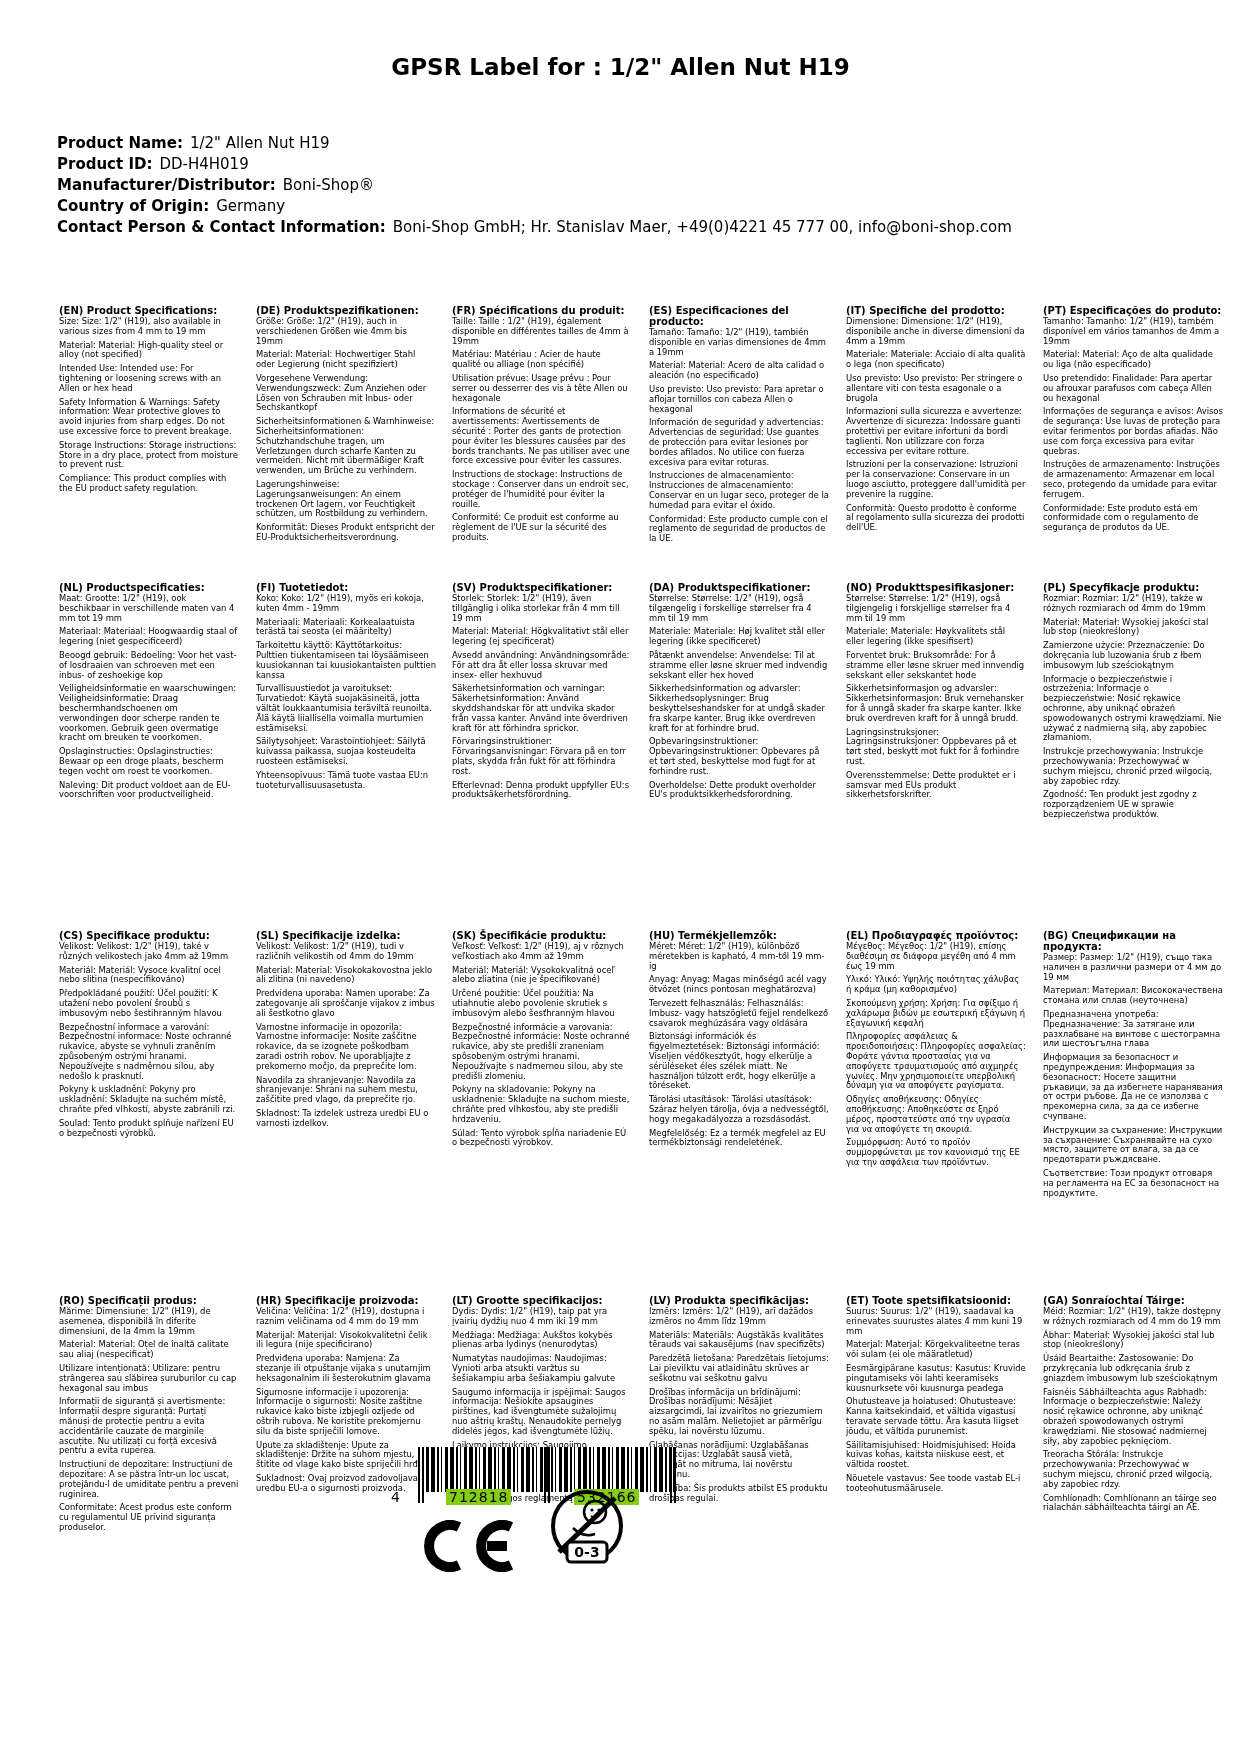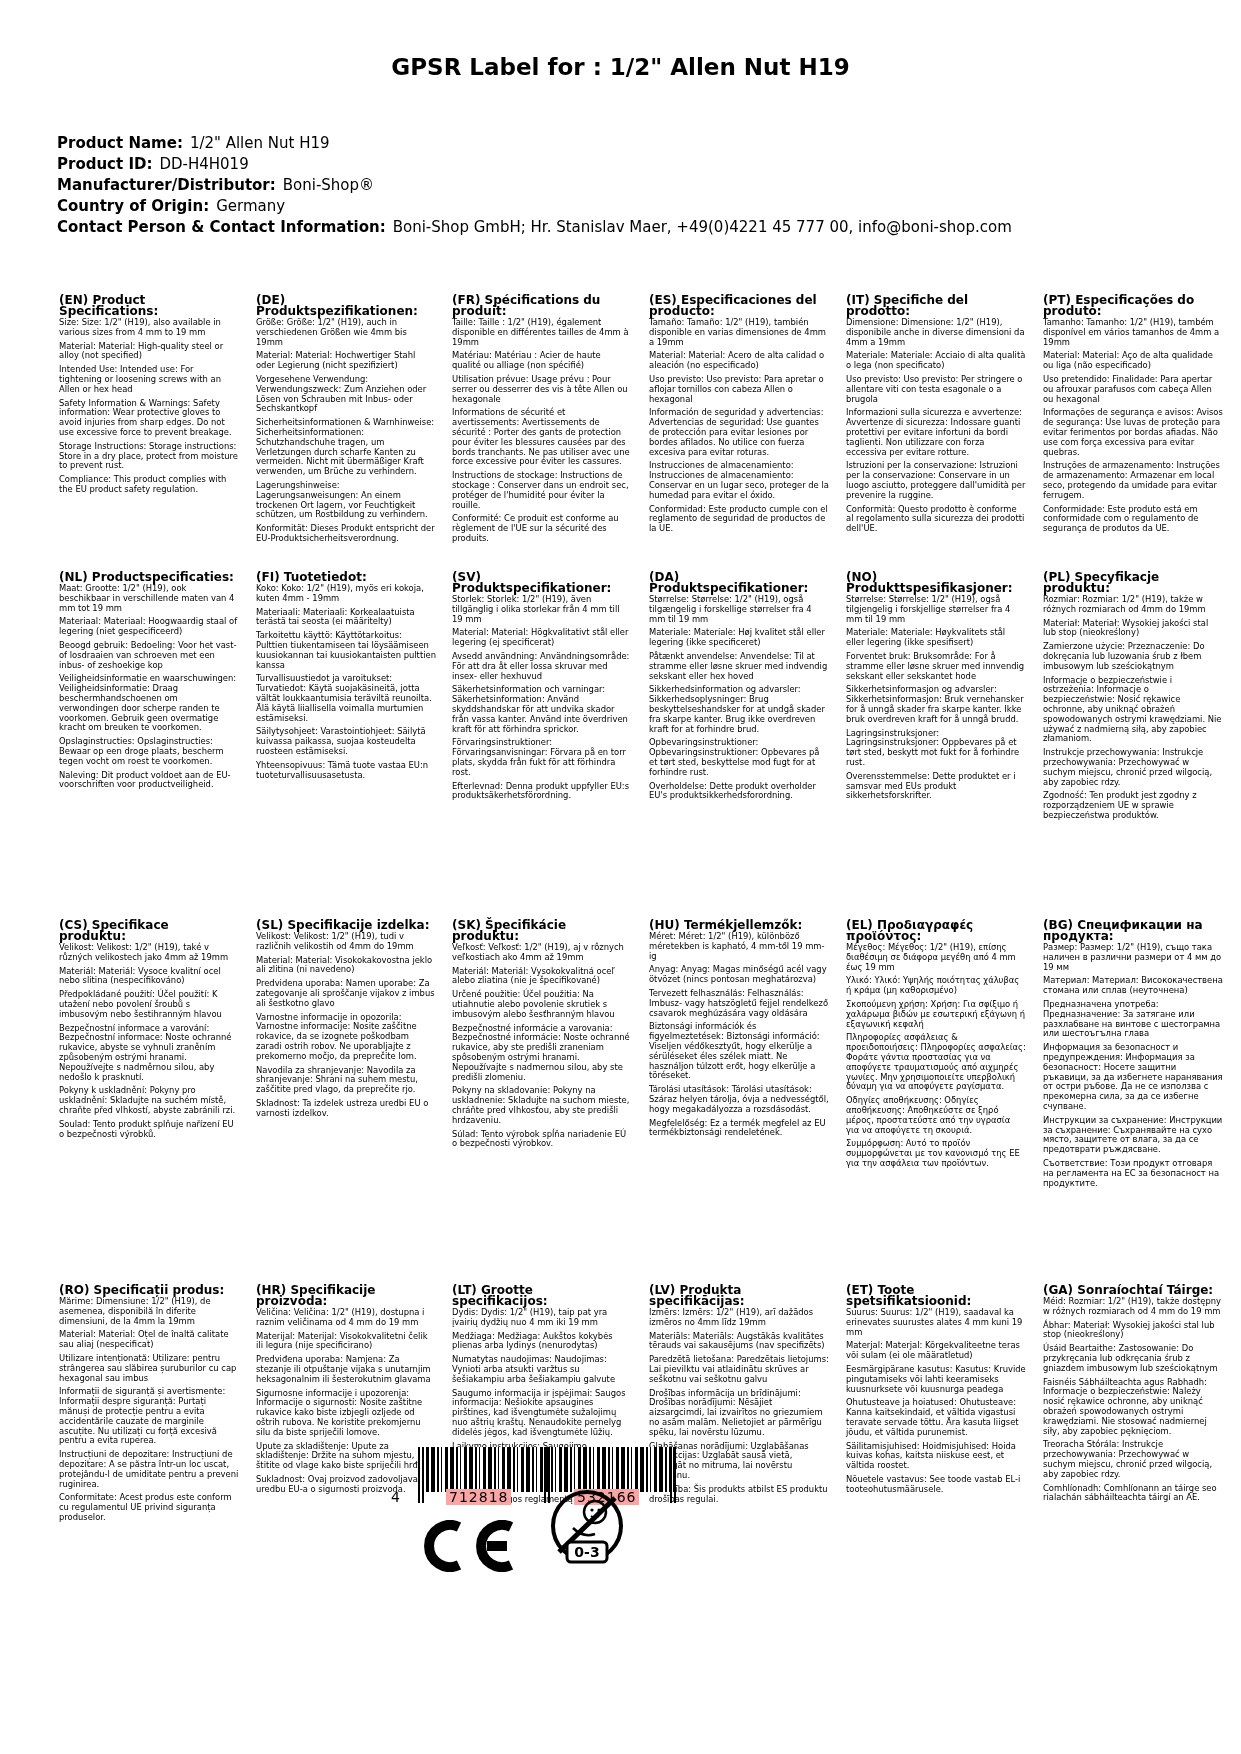--- a/index.html
+++ b/index.html
@@ -4,31 +4,31 @@
 <style>
   html,body{margin:0;padding:0;background:#e8e8e8;}
   .page{position:relative;width:1241px;height:1754px;background:#ffffff;margin:0 auto;
         font-family:"DejaVu Sans",sans-serif;color:#000;overflow:hidden;}
   .doc-title{position:absolute;top:54px;left:0;width:1241px;text-align:center;
              font-size:23px;font-weight:bold;}
   .product-info{position:absolute;left:57px;top:133px;font-size:15px;line-height:21px;width:1150px;}
   .pi-label{font-weight:bold;}
   .pi-value{margin-left:7px;}
   .lb{position:absolute;width:180px;font-size:8.4px;line-height:9.8px;}
-  .lb-title{font-weight:bold;font-size:12px;line-height:11px;margin:2px 0 1px 0;}
+  .lb-title{font-weight:bold;font-size:10px;line-height:11px;margin:12px 0 1px 0;}
   .lb-p{margin:0 0 4px 0;}
   .c1{left:59px}.c2{left:256px}.c3{left:452px}.c4{left:649px}.c5{left:846px}.c6{left:1043px}
   .r1{top:293px}.r2{top:570px}.r3{top:918px}.r4{top:1283px}
   
   .barcode-wrap{position:absolute;left:388px;top:1447px;width:300px;height:60px;}
   .barcode-bars{position:absolute;left:30px;top:0;width:256px;height:45px;
       background:repeating-linear-gradient(90deg,#000 0 2px,#fff 2px 4px,#000 4px 5px,#fff 5px 8px,#000 8px 11px,#fff 11px 13px,#000 13px 17px,#fff 17px 19px);}
   .guard{position:absolute;top:0;width:2px;height:56px;background:#000;}
   .g1{left:30px}.g2{left:34px}.g3{left:156px}.g4{left:160px}.g5{left:282px}.g6{left:286px}
-  .bc-digit{position:absolute;top:42px;font-size:14px;letter-spacing:1px;background:#fca5a5;padding:0 3px;}
+  .bc-digit{position:absolute;top:42px;font-size:14px;letter-spacing:1px;background:#84cc16;padding:0 3px;}
   .bc-d0{left:0;background:transparent;}
   .bc-d1{left:58px;}
   .bc-d2{left:186px;}
   .ce-wrap{position:absolute;left:415px;top:1520px;}
   .age-wrap{position:absolute;left:549px;top:1486px;}
 </style>
 </head>
 <body>
 
 <div class="page">

